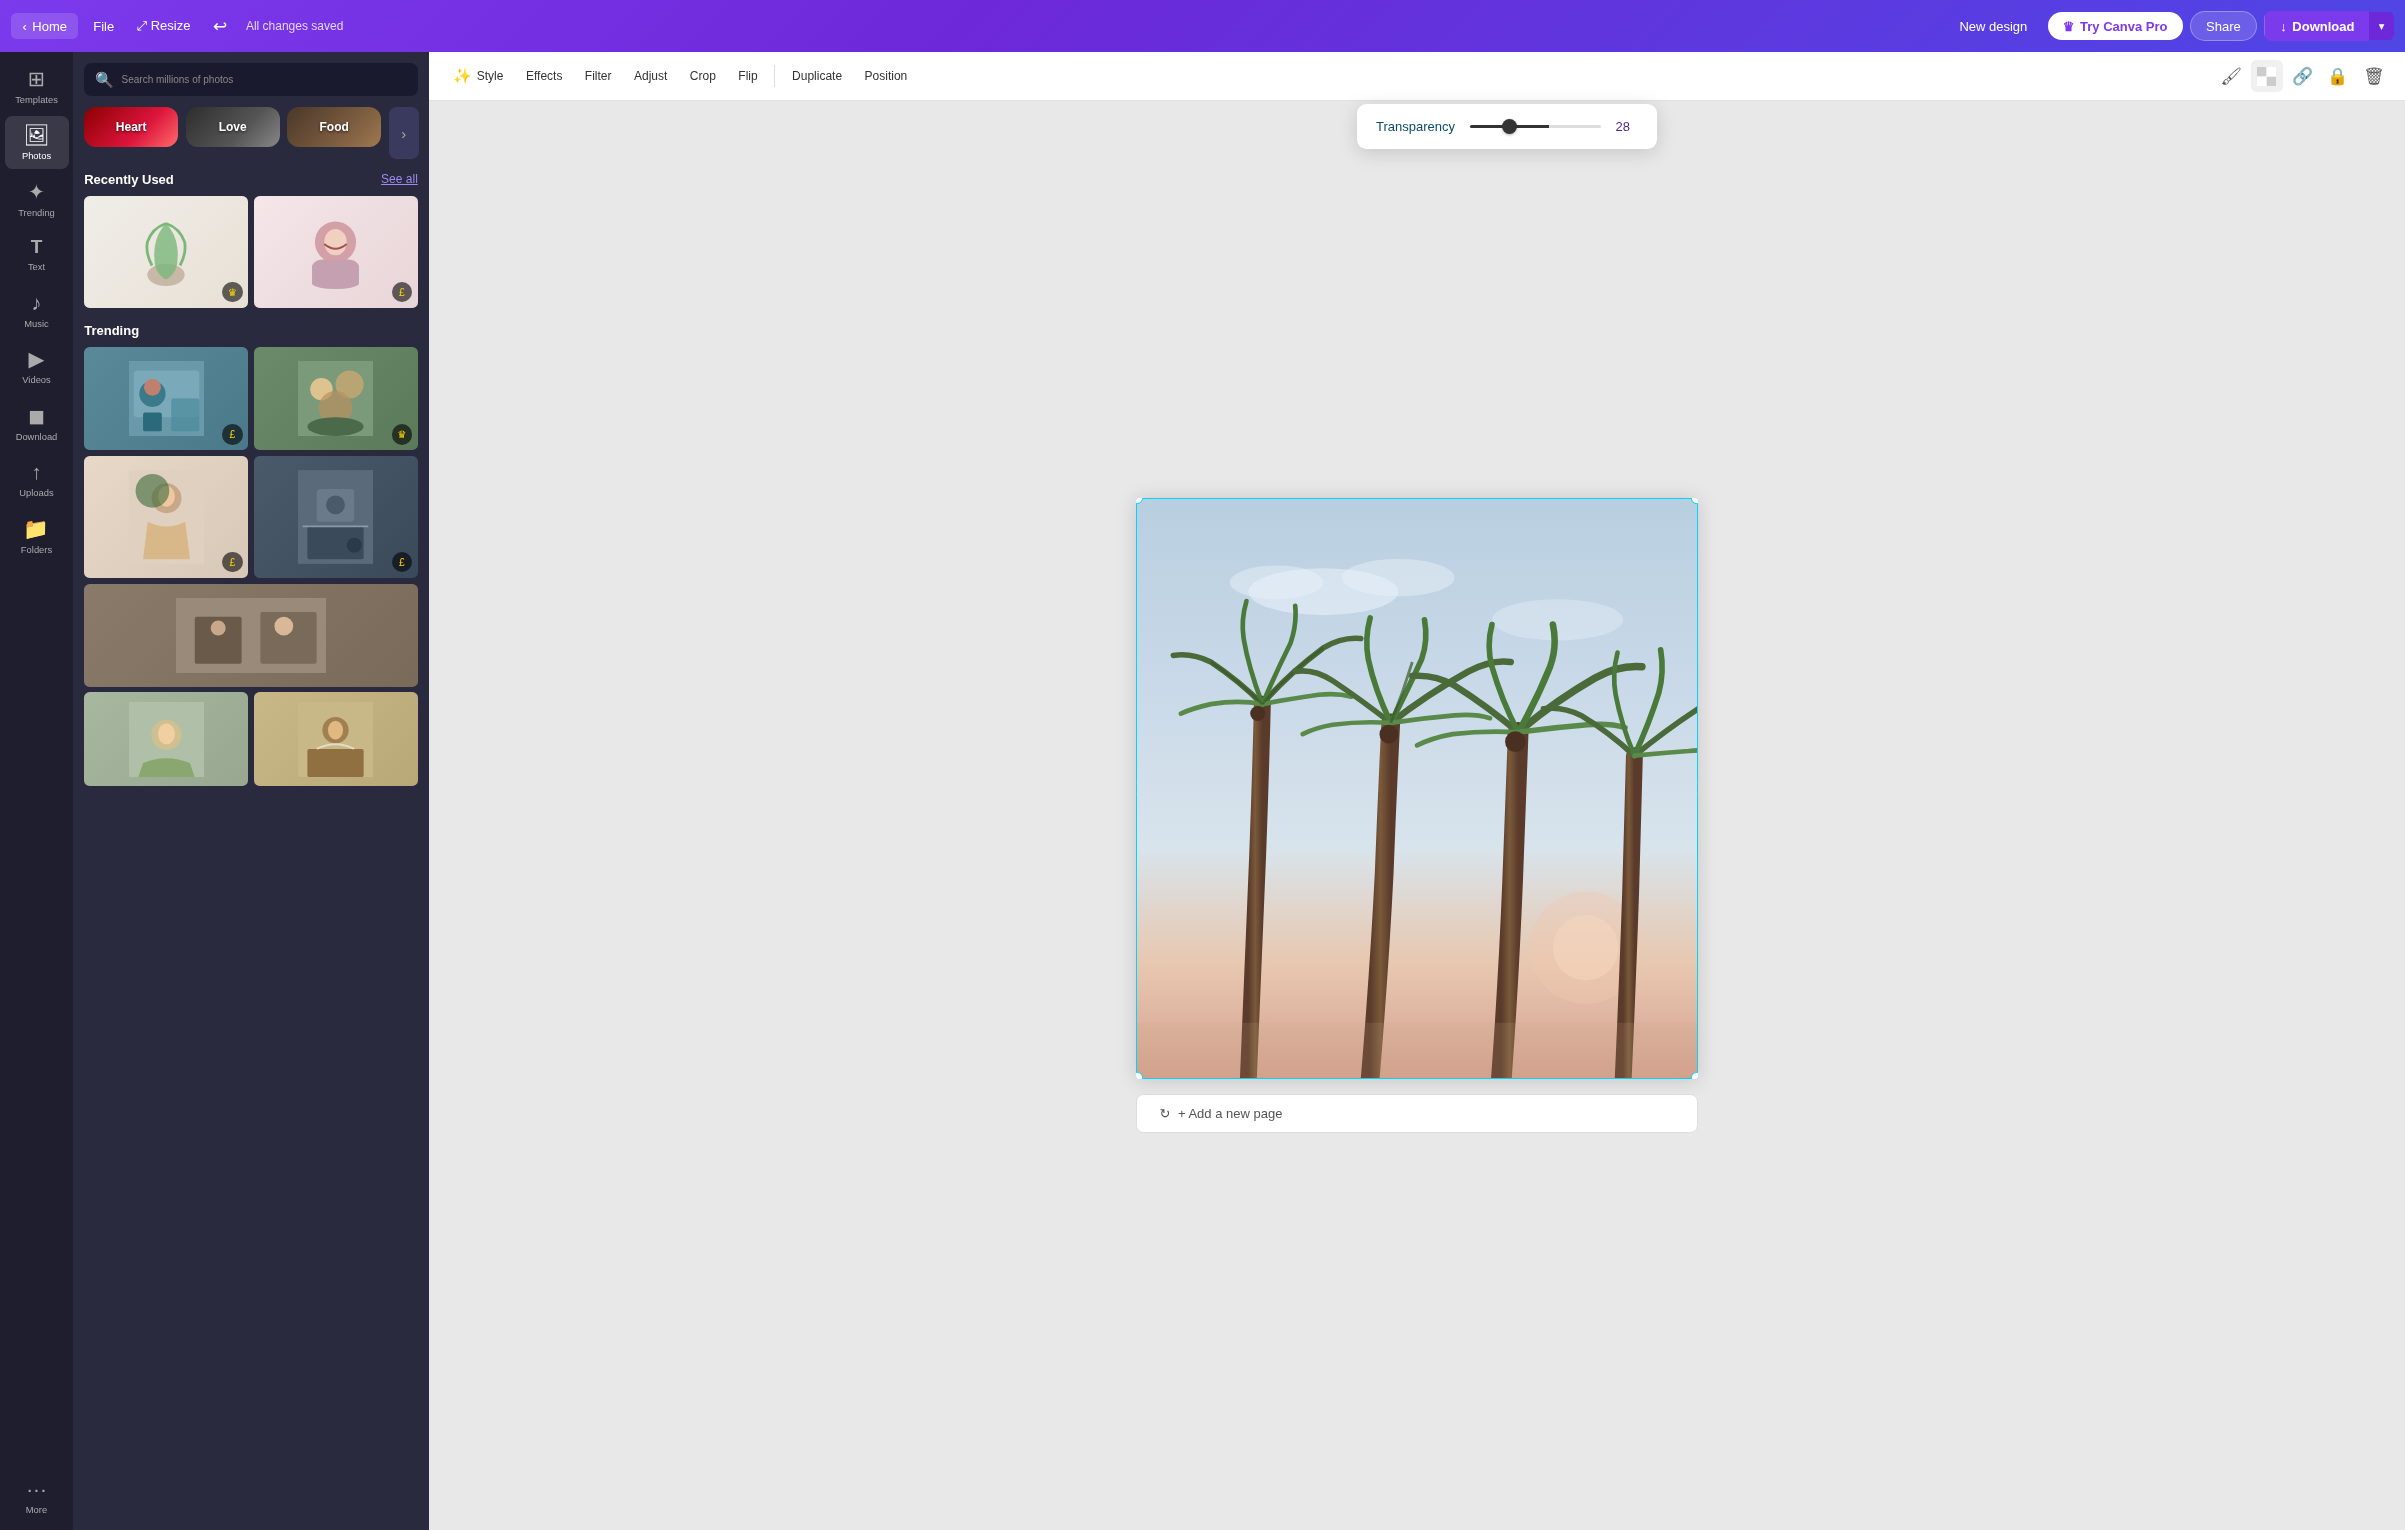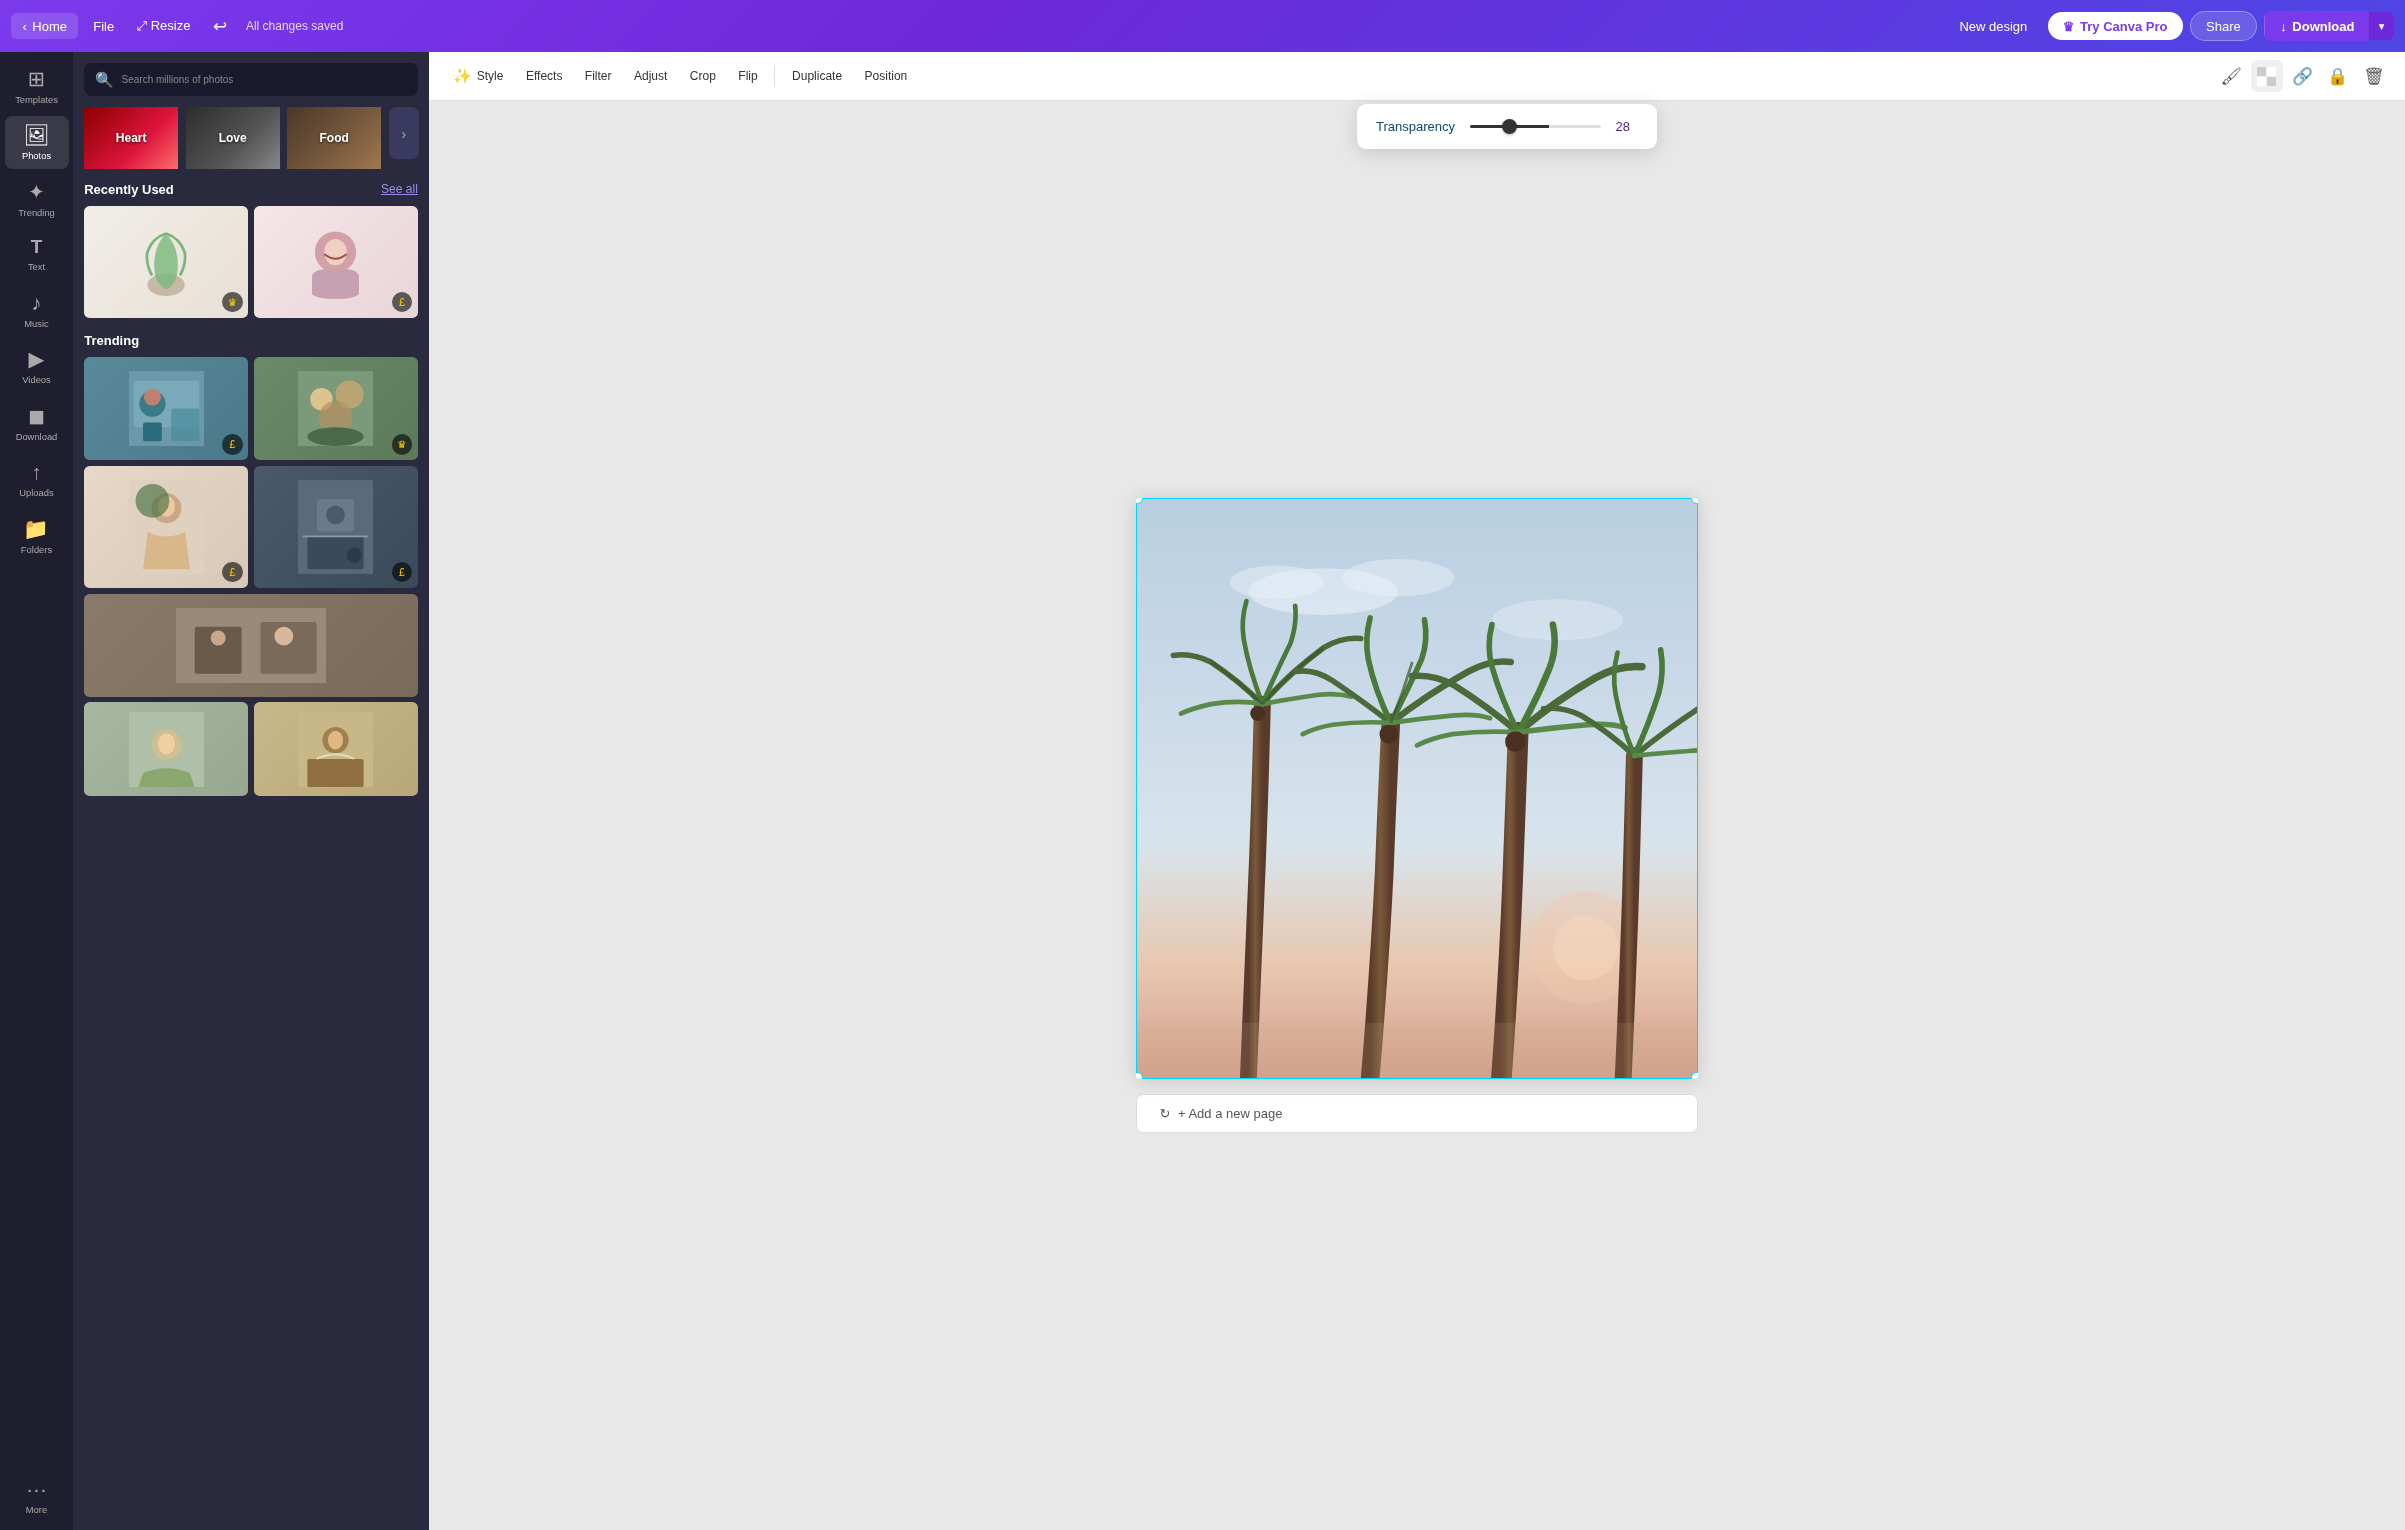--- a/index.html
+++ b/index.html
@@ -77,22 +77,22 @@
     }
     .search-box input::placeholder { color: #888; }
     .search-icon { color: #888; font-size: 15px; }
 
     
     .category-strip {
       display: flex; gap: 7.5px; padding: 0 11.2px 11.2px; overflow-x: auto; scrollbar-width: none;
     }
     .category-strip::-webkit-scrollbar { display: none; }
     .category-chip {
-      position: relative; border-radius: 0; overflow: hidden; cursor: pointer; flex-shrink: 0;
-      width: 94px; height: 62px; display: flex; align-items: center; justify-content: center;
+      position: relative; border-radius: 12px; overflow: hidden; cursor: pointer; flex-shrink: 0;
+      width: 94px; height: 40px; display: flex; align-items: center; justify-content: center;
     }
     .category-chip .chip-bg {
       position: absolute; inset: 0; object-fit: cover;
     }
     .category-chip .chip-label {
       position: relative; color: white; font-size: 12px; font-weight: 700;
       text-shadow: 0 0.9px 2.8px rgba(0,0,0,0.7); z-index: 1;
     }
     .chip-heart-bg { background: linear-gradient(135deg, #8b0000 0%, #dc143c 60%, #ff6b6b 100%); }
     .chip-love-bg { background: linear-gradient(135deg, #2d2d2d 0%, #555 60%, #888 100%); }

